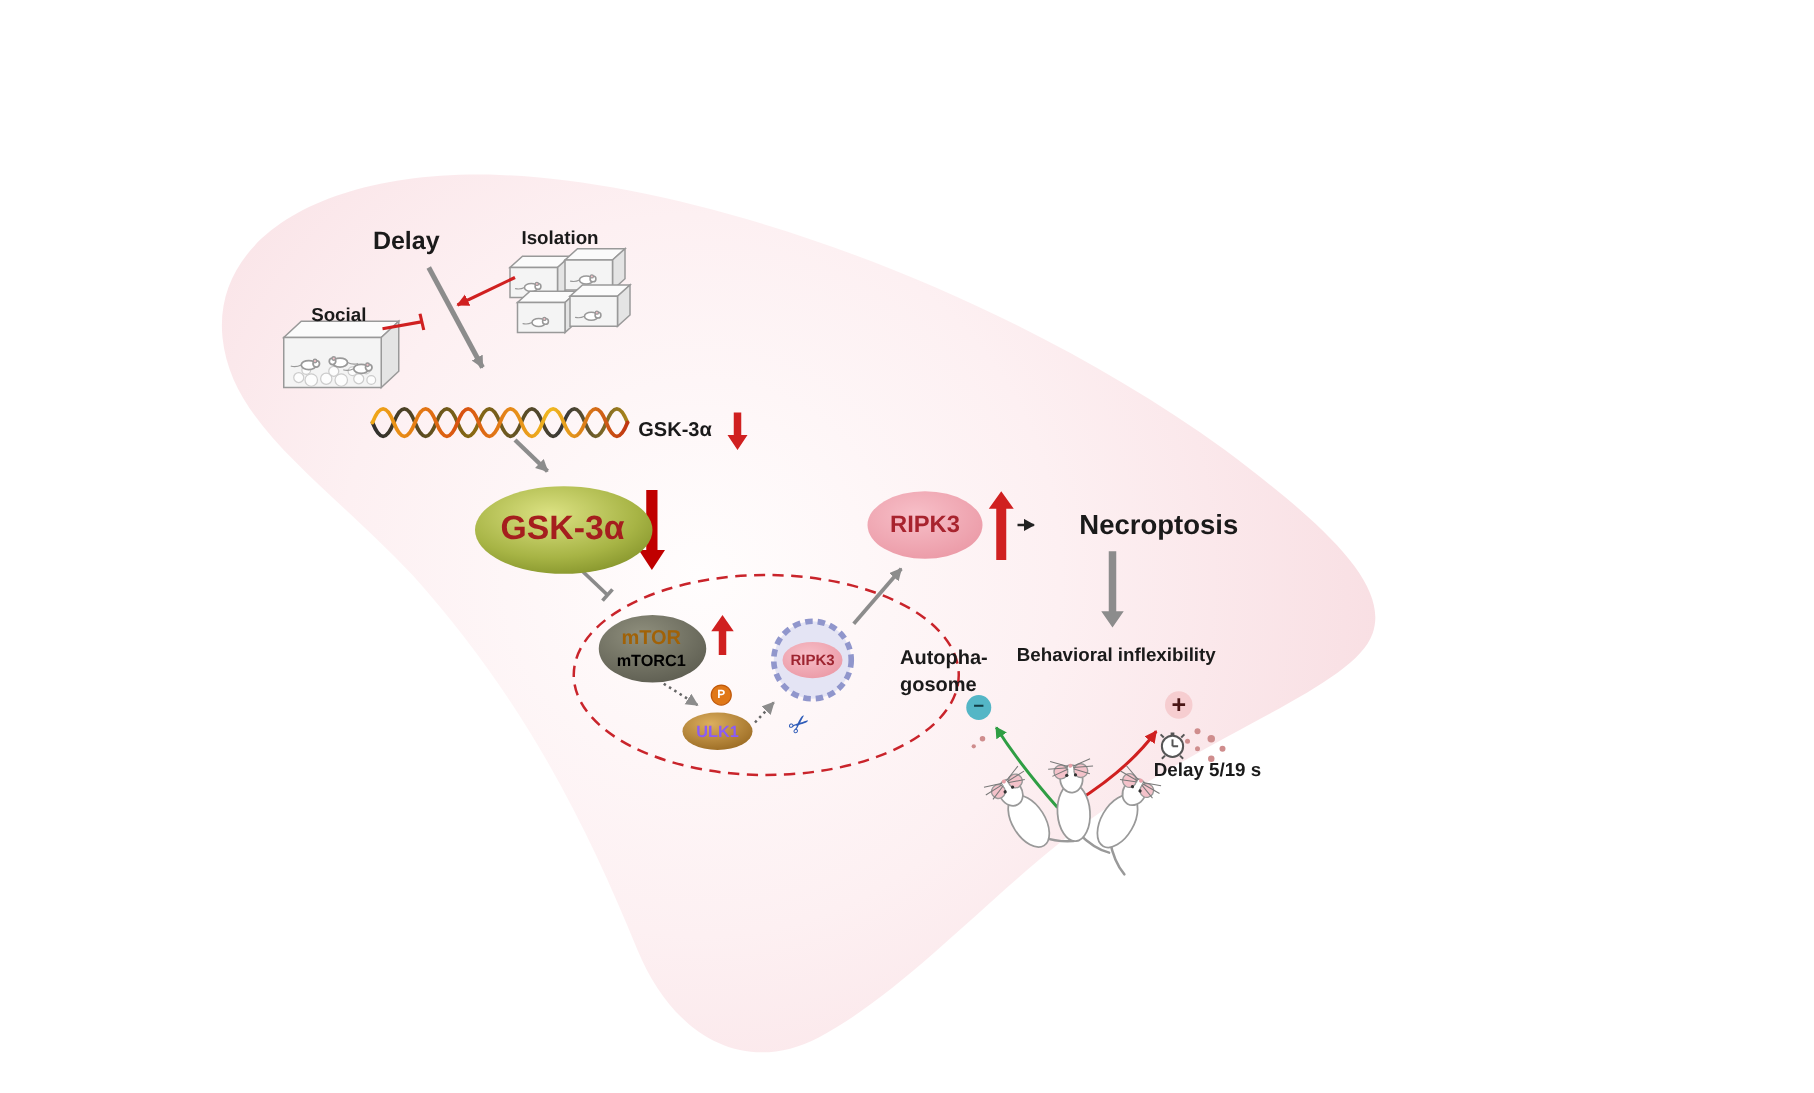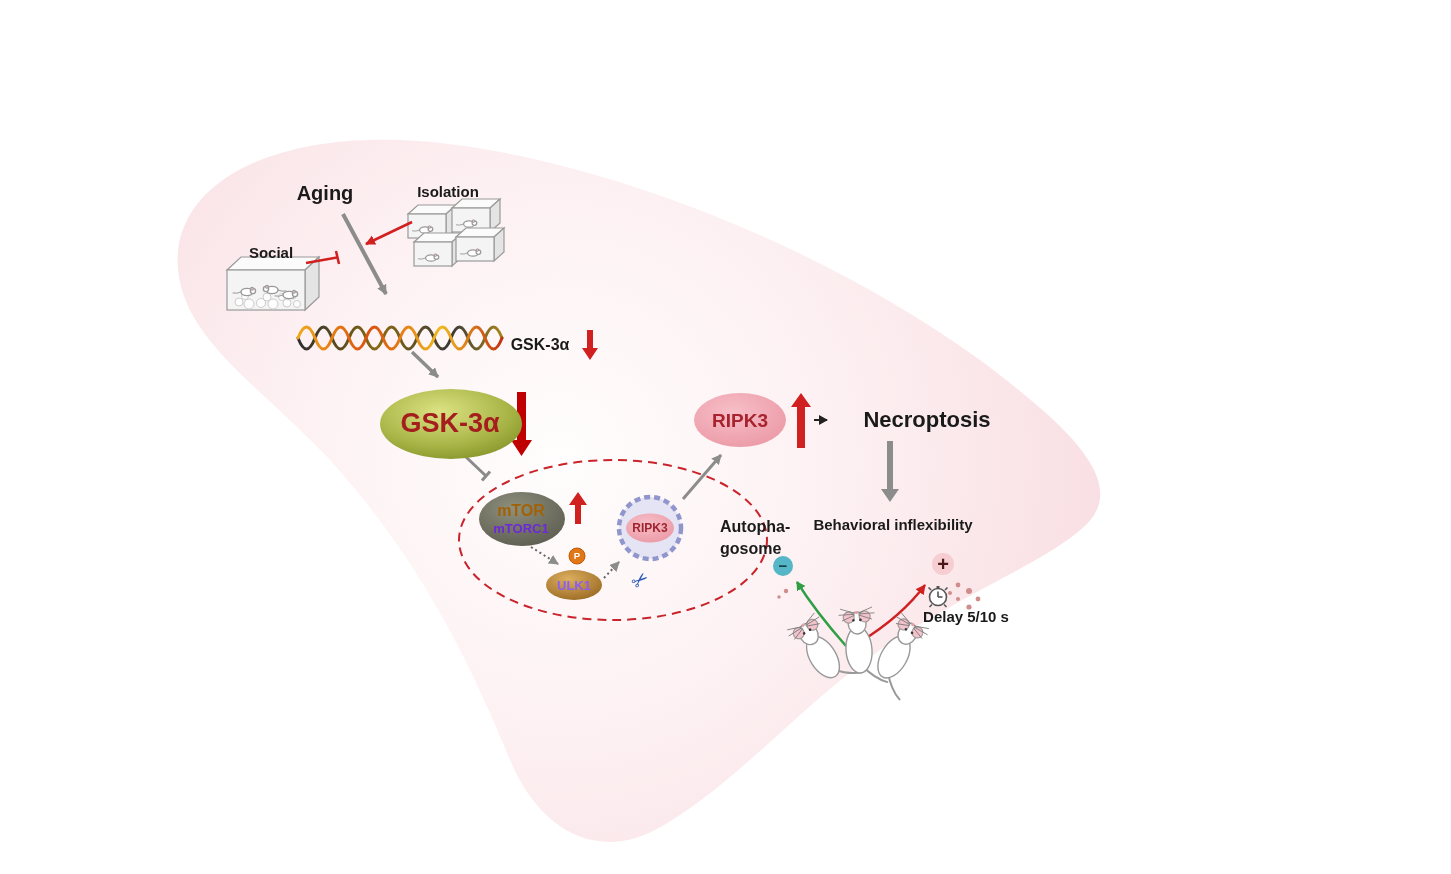--- a/index.html
+++ b/index.html
@@ -210,33 +210,33 @@
       <line x1="944" y1="604.5" x2="946.5" y2="607"></line>
     </g>
 
     <g>
       <use href="#bigmouse" transform="translate(823,657) rotate(-32)"></use>
       <use href="#bigmouse" transform="translate(894,657) rotate(30)"></use>
       <use href="#bigmouse" transform="translate(859,650) rotate(-4)"></use>
     </g>
   </svg>
 
-  <div class="lbl" style="left:325px;top:193px;font-size:20px;">Aging</div>
+  <div class="lbl" style="left:325px;top:193px;font-size:20px;">Delay</div>
   <div class="lbl" style="left:448px;top:191px;font-size:15px;">Isolation</div>
   <div class="lbl" style="left:271px;top:252px;font-size:15px;">Social</div>
   <div class="lbl" style="left:540px;top:345px;font-size:16px;">GSK-3α</div>
   <div class="lbl" style="left:450px;top:423px;font-size:27px;color:#a51e1e;">GSK-3α</div>
   <div class="lbl" style="left:521px;top:511px;font-size:16px;color:#a16207;">mTOR</div>
-  <div class="lbl" style="left:521px;top:528px;font-size:13px;color:#6d28d9;">mTORC1</div>
+  <div class="lbl" style="left:521px;top:528px;font-size:13px;color:#000000;">mTORC1</div>
   <div class="lbl" style="left:577px;top:556px;font-size:9.5px;color:#ffffff;">P</div>
   <div class="lbl" style="left:574px;top:585px;font-size:13px;color:#8b5cf6;">ULK1</div>
   <div class="lbl" style="left:650px;top:528px;font-size:12px;color:#9e2430;">RIPK3</div>
   <div class="lbl-left" style="left:683px;top:527px;font-size:16px;">Autopha-</div>
   <div class="lbl-left" style="left:683px;top:549px;font-size:16px;">gosome</div>
   <div class="lbl" style="left:740px;top:420px;font-size:19px;color:#a8232e;">RIPK3</div>
   <div class="lbl" style="left:903px;top:420px;font-size:22px;margin-left:24px;">Necroptosis</div>
   <div class="lbl" style="left:893px;top:524px;font-size:15px;">Behavioral inflexibility</div>
   <div class="lbl" style="left:783px;top:565px;font-size:15px;color:#123b43;">−</div>
   <div class="lbl" style="left:943px;top:564px;font-size:20px;color:#4a1616;">+</div>
-  <div class="lbl" style="left:966px;top:616px;font-size:15px;">Delay 5/10 s</div>
+  <div class="lbl" style="left:966px;top:616px;font-size:15px;">Delay 5/19 s</div>
   <div class="lbl" style="left:640px;top:580px;font-size:20px;color:#2f5cb8;transform:translate(-50%,-50%) rotate(-40deg);font-weight:400;">✂</div>
 
 </div>
 
 </body></html>

